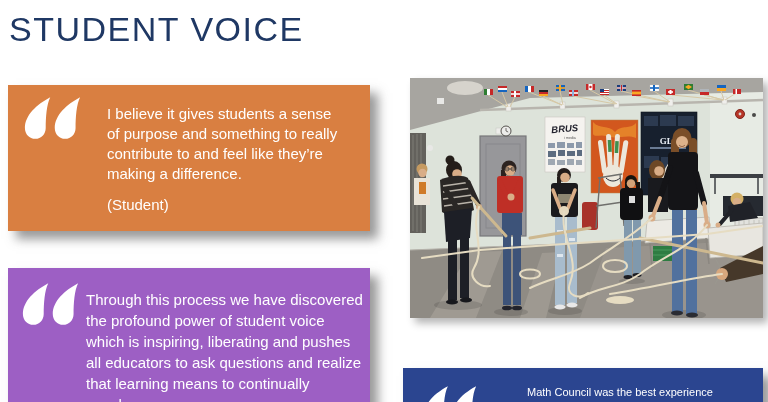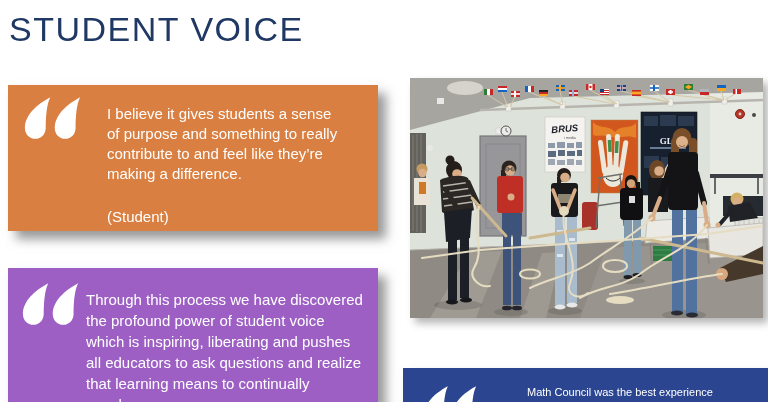--- a/index.html
+++ b/index.html
@@ -2,33 +2,33 @@
 <html><head>
 <meta charset="utf-8">
 <style>
   html,body{margin:0;padding:0;}
   body{width:768px;height:402px;background:#ffffff;font-family:"Liberation Sans",sans-serif;}
   #slide{position:relative;width:768px;height:402px;background:#fff;overflow:hidden;}
 
   .slide-title{position:absolute;left:9px;top:10px;font-size:34px;letter-spacing:1.5px;
     color:#1f3864;font-weight:400;font-family:"Liberation Sans",sans-serif;}
 
-  .card{position:absolute;color:#fff;box-shadow:8px 8px 10px rgba(70,70,70,0.55);padding-left:8px;}
+  .card{position:absolute;color:#fff;box-shadow:8px 8px 10px rgba(70,70,70,0.55);}
   .card-orange{left:8px;top:85px;width:362px;height:146px;background:#d97f41;}
   .card-purple{left:8px;top:268px;width:362px;height:168px;background:#9d5fc4;}
   .card-navy{left:403px;top:368px;width:360px;height:66px;background:#2b4590;}
 
   .qmark{position:absolute;}
   .card-orange .qmark{left:16px;top:11px;}
   .card-purple .qmark{left:14px;top:14px;}
   .card-navy .qmark{left:20px;top:17px;}
 
   .qtext{position:absolute;font-size:15px;line-height:20px;white-space:pre-line;}
   .card-orange .qtext{left:99px;top:19px;width:255px;}
-  .card-orange .qattr{position:absolute;left:99px;top:111px;font-size:15px;margin-top:12px;}
+  .card-orange .qattr{position:absolute;left:99px;top:111px;font-size:15px;}
   .card-purple .qtext{left:78px;top:21px;width:280px;line-height:21px;}
   .card-navy .qtext{left:87px;top:14px;width:278px;font-size:11px;margin-left:37px;}
 
   .photo{position:absolute;left:410px;top:78px;width:353px;height:240px;
     box-shadow:5px 5px 8px rgba(0,0,0,0.30);overflow:hidden;background:#dde3da;}
   .photo svg{display:block;}
 
   
   .skin{fill:#d9ad87;}
   .rope{stroke:#e6dcc2;stroke-width:2;fill:none;stroke-linecap:round;}

